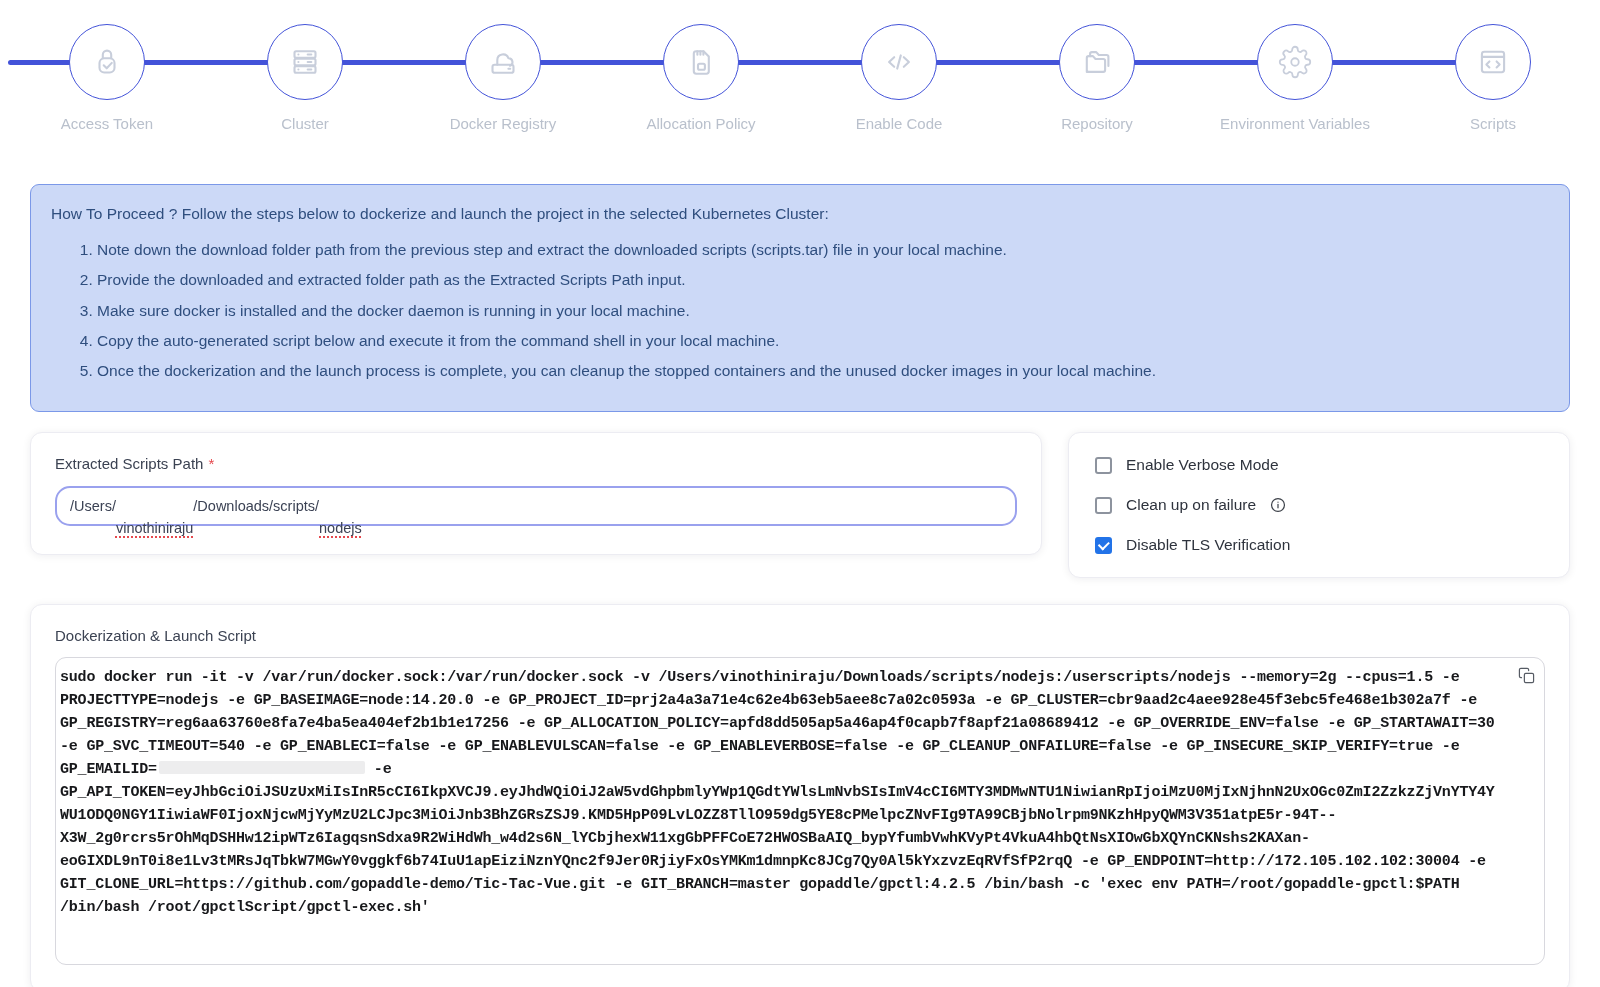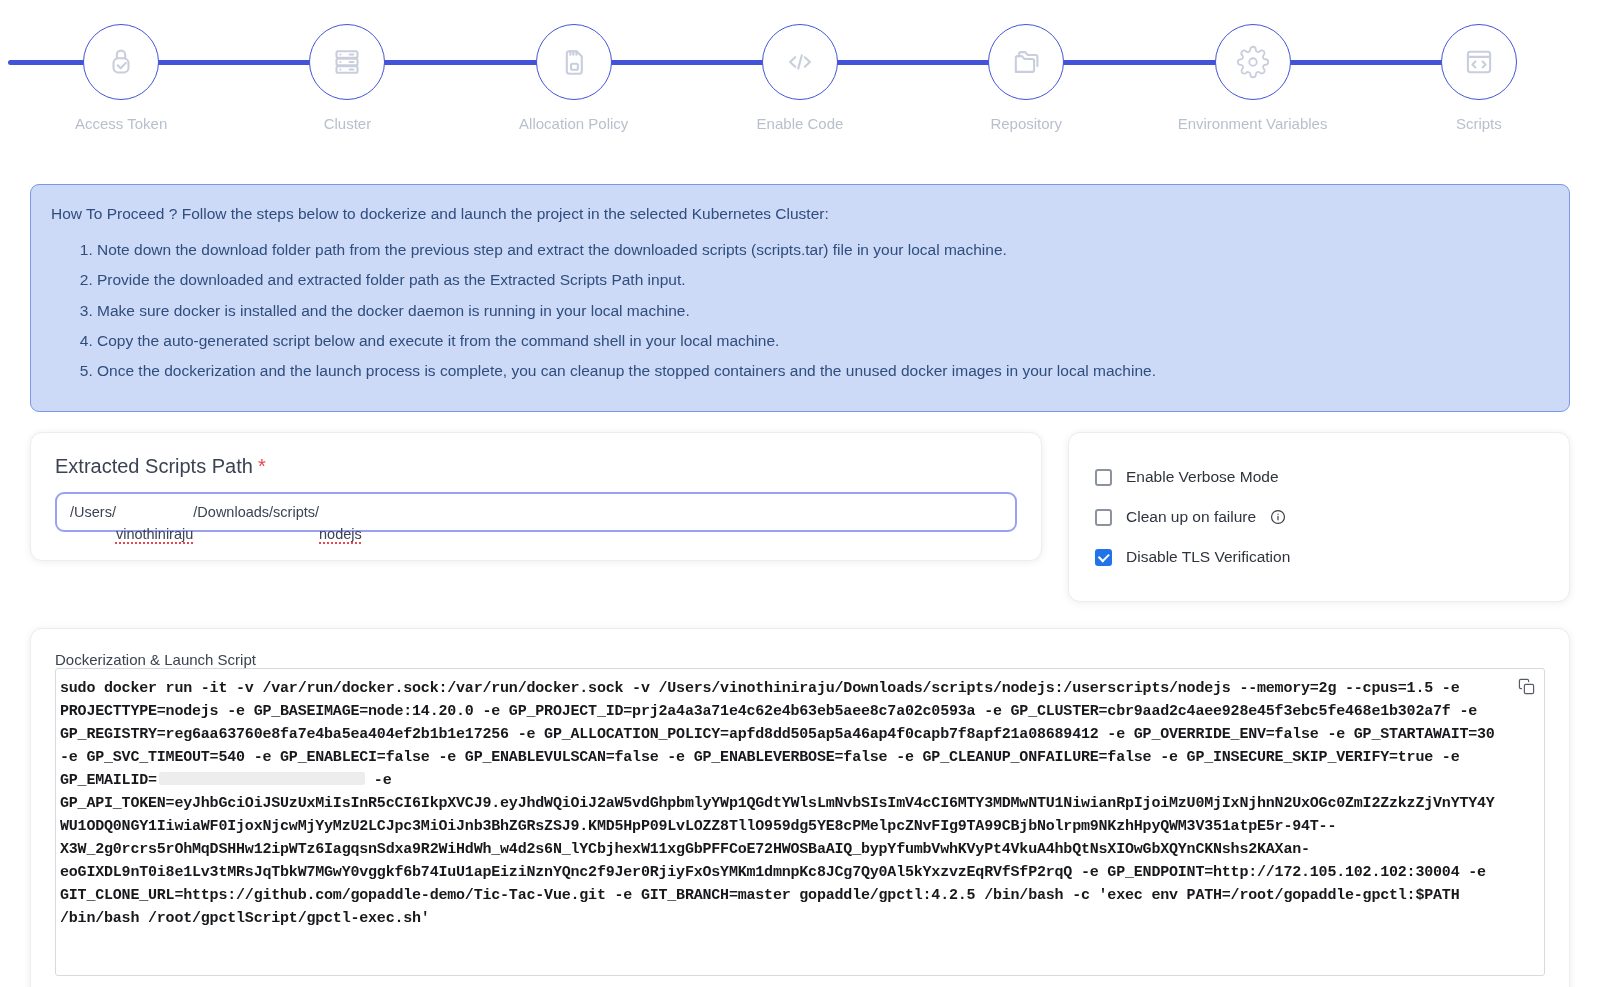--- a/index.html
+++ b/index.html
@@ -27,44 +27,44 @@
             padding:20px 20px 22px;color:var(--info-text,#2f4e7e);}
   .info-title{font-size:15.5px;}
   .info-box ol{margin:15px 0 0;padding-left:46px;font-size:15.5px;line-height:1.5;}
   .info-box li{margin-bottom:7px;}
 
   
   .card{background:#fff;border:1px solid #ececf2;border-radius:12px;
         box-shadow:0 1px 8px rgba(20,20,40,.07);box-sizing:border-box;}
   .form-row{display:flex;gap:26px;margin:20px 30px 0;align-items:flex-start;}
   .path-card{width:1012px;padding:22px 24px 28px;}
-  .field-label{font-size:20px;color:#3b4252;}
+  .field-label{font-size:15px;color:#3b4252;}
   .req{color:var(--required,#e5484d);margin-left:5px;}
-  .text-input{margin-top:14px;height:40px;border:2px solid #9aa1ee;border-radius:9px;
+  .text-input{margin-top:14px;height:40px;border:2px solid #9aa1ee;border-radius:15px;
               display:flex;align-items:center;padding:0 13px;font-size:14.5px;
               color:#3b4254;cursor:text;box-sizing:border-box;background:#fff;}
   .misspelled{text-decoration:underline;text-decoration-style:dotted;
               text-decoration-color:var(--required,#e5484d);
               text-decoration-thickness:2px;text-underline-offset:4px;margin-top:43px;}
 
-  .options-card{flex:1;padding:24px 26px;}
+  .options-card{flex:1;padding:12px 26px;}
   .opt-row{display:flex;align-items:center;padding:11px 0;font-size:15.5px;color:#2e333d;cursor:pointer;}
   .checkbox{width:17px;height:17px;border:2px solid #8d939e;border-radius:3px;margin-right:14px;
             box-sizing:border-box;display:inline-flex;align-items:center;justify-content:center;
             background:#fff;flex:none;cursor:pointer;}
   .checkbox.checked{background:var(--checkbox-checked,#2273e8);border-color:var(--checkbox-checked,#2273e8);}
   .checkbox.checked::after{content:"";width:8px;height:4.5px;border-left:2px solid #fff;
             border-bottom:2px solid #fff;transform:rotate(-45deg) translate(0.5px,-1px);}
   .info-icon{margin-left:13px;color:#3c4048;display:inline-flex;cursor:pointer;}
   .info-icon svg{width:18px;height:18px;}
 
   
   .script-card{margin:26px 30px 0;padding:22px 24px 26px;}
   .script-label{font-size:15px;color:#3b4252;}
-  .script-box{position:relative;border:1px solid #d8d8de;border-radius:3px;
+  .script-box{position:relative;margin-top:13px;border:1px solid #d8d8de;border-radius:11px;
               padding:8px 40px 14px 4px;min-height:308px;box-sizing:border-box;}
   .copy-btn{position:absolute;top:5px;right:5px;background:none;border:none;color:#565b64;
             cursor:pointer;padding:4px;line-height:0;}
   .copy-btn svg{width:17px;height:17px;}
   .code{font-family:"Liberation Mono","DejaVu Sans Mono",monospace;font-weight:700;
         font-size:15px;line-height:23px;color:#17181b;letter-spacing:-0.2px;}
   .code-line{white-space:pre;overflow:hidden;}
   .redacted{display:inline-block;width:206px;height:13px;background:#ededee;
             border-radius:2px;vertical-align:-1px;margin:0 9px 0 2px;}
 </style>
@@ -94,20 +94,32 @@
               <svg viewBox="0 0 24 24" fill="none" stroke="currentColor" stroke-linecap="round" stroke-linejoin="round" stroke-width="1.4">
                 <rect x="5" y="4.8" width="14" height="4.4" rx="1"></rect>
                 <rect x="5" y="9.8" width="14" height="4.4" rx="1"></rect>
                 <rect x="5" y="14.8" width="14" height="4.4" rx="1"></rect>
                 <path d="M13.8 7h2.4M13.8 12h2.4M13.8 17h2.4"></path>
                 <path d="M7.6 7h.01M7.6 12h.01M7.6 17h.01"></path>
               </svg>
             </span>
           </div>
           <div class="step-label">Cluster</div>
+        </div>
+        <div class="step">
+          <div class="circle">
+            <span class="step-icon">
+              <svg viewBox="0 0 24 24" fill="none" stroke="currentColor" stroke-linecap="round" stroke-linejoin="round" stroke-width="1.4">
+                <rect x="5" y="13.8" width="14" height="5.4" rx="1.4"></rect>
+                <path d="M15.6 16.5h1.2"></path>
+                <path d="M8.2 13.8v-3.1a3.8 3.8 0 0 1 7.4-1.2h.2a2.6 2.6 0 0 1 .9 5"></path>
+              </svg>
+            </span>
+          </div>
+          <div class="step-label">Docker Registry</div>
         </div>
         <div class="step">
           <div class="circle">
             <span class="step-icon">
               <svg viewBox="0 0 24 24" fill="none" stroke="currentColor" stroke-linecap="round" stroke-linejoin="round" stroke-width="1.4">
                 <path d="M8.8 4.8h4.9l3.5 3.5v9.9a1.6 1.6 0 0 1-1.6 1.6H8.8a1.6 1.6 0 0 1-1.6-1.6V6.4a1.6 1.6 0 0 1 1.6-1.6z"></path>
                 <path d="M9.6 4.8v2.4M11.6 4.8v2.4M13.6 4.8v2.4"></path>
                 <rect x="10" y="13.2" width="4.6" height="4" rx="1"></rect>
               </svg>
             </span>

